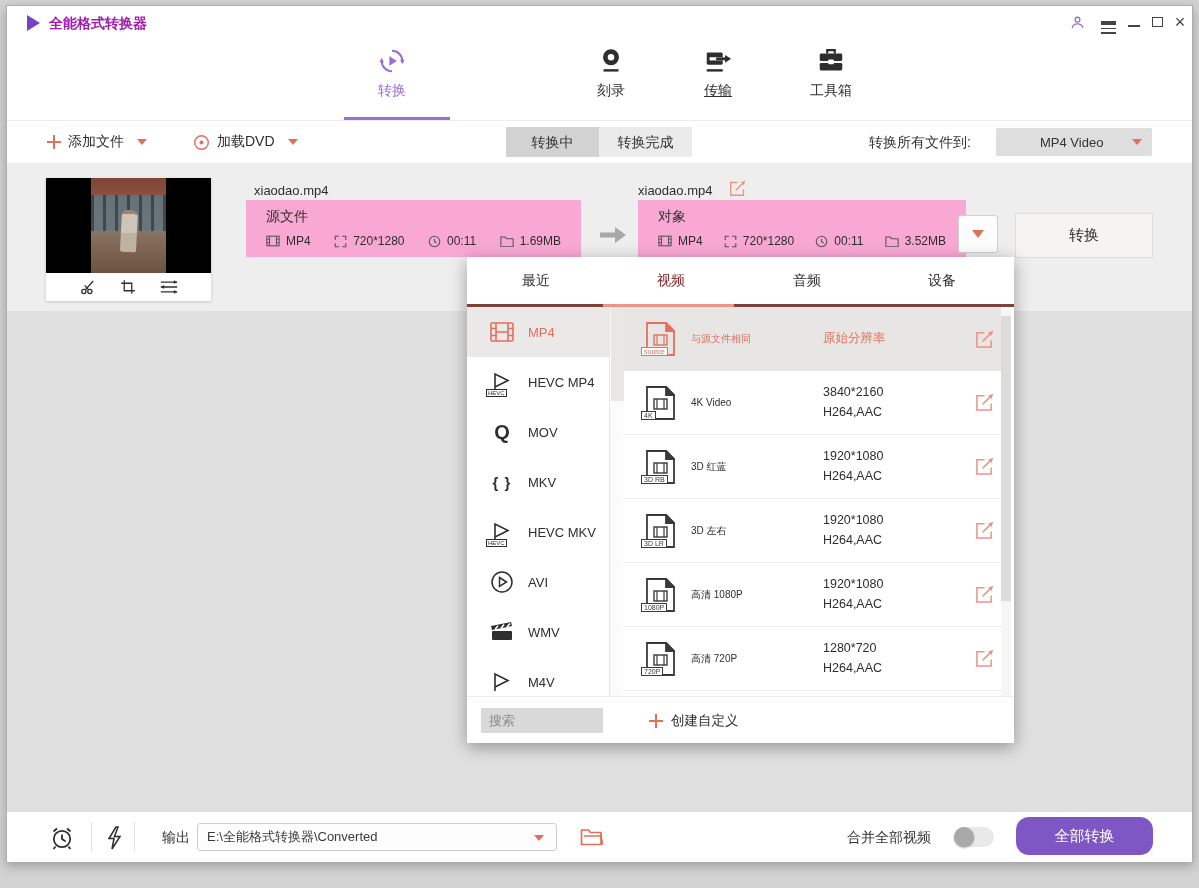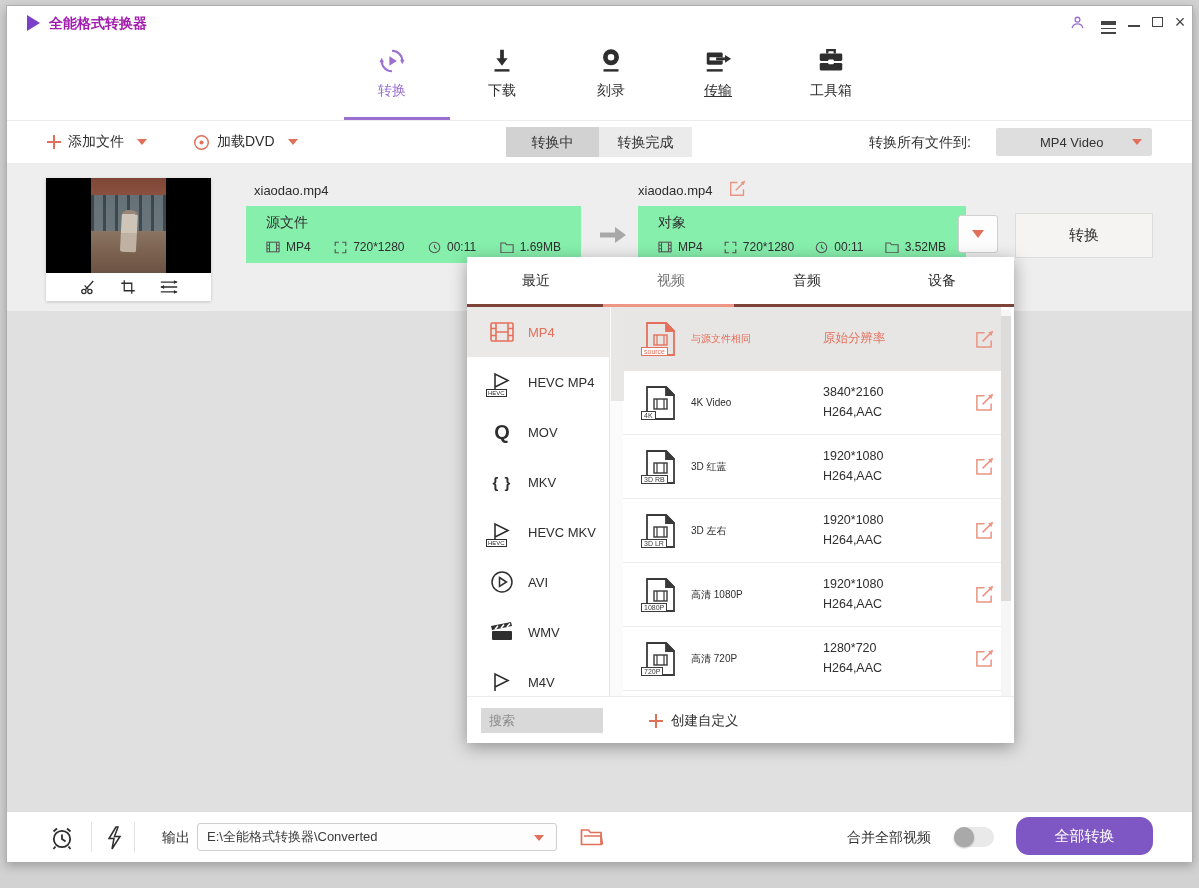--- a/index.html
+++ b/index.html
@@ -44,33 +44,33 @@
   .scene { position:absolute; left:45px; top:0; width:75px; height:95px;
      background:
        linear-gradient(180deg,#7e4636 0%,#8a5040 18%, #5e6a70 18%, #647076 55%, #8a7462 56%, #7c6250 78%, #6b5242 100%); }
   .scene:before { content:""; position:absolute; left:0; top:17px; width:100%; height:36px;
      background:repeating-linear-gradient(90deg, rgba(20,25,30,.45) 0 3px, rgba(120,135,140,.25) 3px 12px); }
   .person { position:absolute; left:30px; top:32px; width:16px; height:42px;
      background:linear-gradient(180deg,#9a8678 0 10%, #cfc4b8 10% 55%, #c0b2a2 55% 100%);
      border-radius:6px 6px 2px 2px; transform:rotate(3deg); }
   .thumb-tools { position:absolute; left:0; bottom:0; width:100%; height:28px; background:#fff; display:flex; align-items:center; justify-content:center; gap:22px; }
   .fname { font-size:13px; color:#2d2d2d; }
-  .infobox { position:absolute; top:43px; height:57px; background:#86efac; padding:8px 20px 0; }
+  .infobox { position:absolute; top:37px; height:57px; background:#f9a8d4; padding:8px 20px 0; }
   .infobox .btitle { font-size:14px; color:#2e2e2e; }
   .stats { display:flex; align-items:center; margin-top:8px; gap:6px; font-size:12px; color:#2e2e2e; }
   .stats .gap { width:26px; }
   .convert-btn { position:absolute; left:1008px; top:50px; width:138px; height:45px; background:#f5f4f2; border:1px solid #dcdcda; font-size:15px; color:#2e2e2e; display:flex; align-items:center; justify-content:center; cursor:pointer; }
   .ddbtn { position:absolute; left:951px; top:52px; width:40px; height:38px; background:#fdfdfd; border:1px solid #d0d0d0; border-radius:3px; display:flex; align-items:center; justify-content:center; cursor:pointer; }
   .caret-big { width:0; height:0; border-left:6px solid transparent; border-right:6px solid transparent; border-top:8px solid #e0705a; }
 
   
   .main-area { position:absolute; left:0; top:305px; right:0; height:500px; background:#e0e0e0; }
   .popup { position:absolute; left:460px; top:251px; width:547px; height:486px; background:#fff; box-shadow:0 4px 16px rgba(0,0,0,.35); z-index:40; }
   .ptab { position:absolute; top:0; height:47px; line-height:47px; font-size:14px; color:#2e2e2e; text-align:center; width:100px; cursor:pointer; }
-  .ptab.active { color:#737373; }
+  .ptab.active { color:#7f1d1d; }
   .ptab-border { position:absolute; left:0; top:47px; width:100%; height:3px; background:#7d4238; }
   .ptab-active-line { position:absolute; left:136px; top:47px; width:131px; height:3px; background:#ee9685; }
   .fmt-list { position:absolute; left:0; top:50px; width:142px; height:389px; overflow:hidden; background:#fff; }
   .fmt-row { height:50px; display:flex; align-items:center; gap:13px; padding-left:22px; cursor:pointer; font-size:13px; color:#2e2e2e; }
   .fmt-row.selected { background:#eae9e7; color:#e4705c; }
   .fmt-ic { width:26px; height:26px; display:flex; align-items:center; justify-content:center; color:#2e2e2e; position:relative; flex:0 0 26px; }
   .fmt-row.selected .fmt-ic { color:#e4705c; }
   .hevc-badge { position:absolute; left:-3px; bottom:-2px; font-size:6px; border:1px solid currentColor; padding:0 1px; background:#fff; letter-spacing:0; }
   .q-glyph { font-size:20px; font-weight:bold; }
   .brace-glyph { font-size:15px; font-weight:bold; letter-spacing:1px; }
@@ -143,30 +143,20 @@
             <path d="M16 5a11 11 0 0 1 11 11"></path>
             <path d="M16 27A11 11 0 0 1 5 16"></path>
           </g>
           <path d="M24.6 14.6h4.8L27 19.4z" fill="#9a6fd0"></path>
           <path d="M2.6 17.4h4.8L5 12.6z" fill="#9a6fd0"></path>
           <path d="M13.2 11l8 5-8 5z" fill="#9a6fd0"></path>
         </svg>
     </div>
     <span class="nlabel">转换</span>
   </div>
-  <div class="nav-item" style="left:450px;">
-    <div style="display:flex;justify-content:center;">
-      <svg width="30" height="30" viewBox="0 0 32 32">
-          <path d="M16 4v10" stroke="#2e2e2e" stroke-width="4"></path>
-          <path d="M10 13h12l-6 8z" fill="#2e2e2e"></path>
-          <path d="M8 26h16" stroke="#2e2e2e" stroke-width="2.6"></path>
-        </svg>
-    </div>
-    <span class="nlabel">下载</span>
-  </div>
   <div class="nav-item" style="left:559px;">
     <div style="display:flex;justify-content:center;">
       <svg width="30" height="30" viewBox="0 0 32 32">
           <circle cx="16" cy="12" r="6" fill="none" stroke="#2e2e2e" stroke-width="5"></circle>
           <path d="M8 26h16" stroke="#2e2e2e" stroke-width="2.6"></path>
         </svg>
     </div>
     <span class="nlabel">刻录</span>
   </div>
   <div class="nav-item" style="left:666px;text-decoration:underline;">

